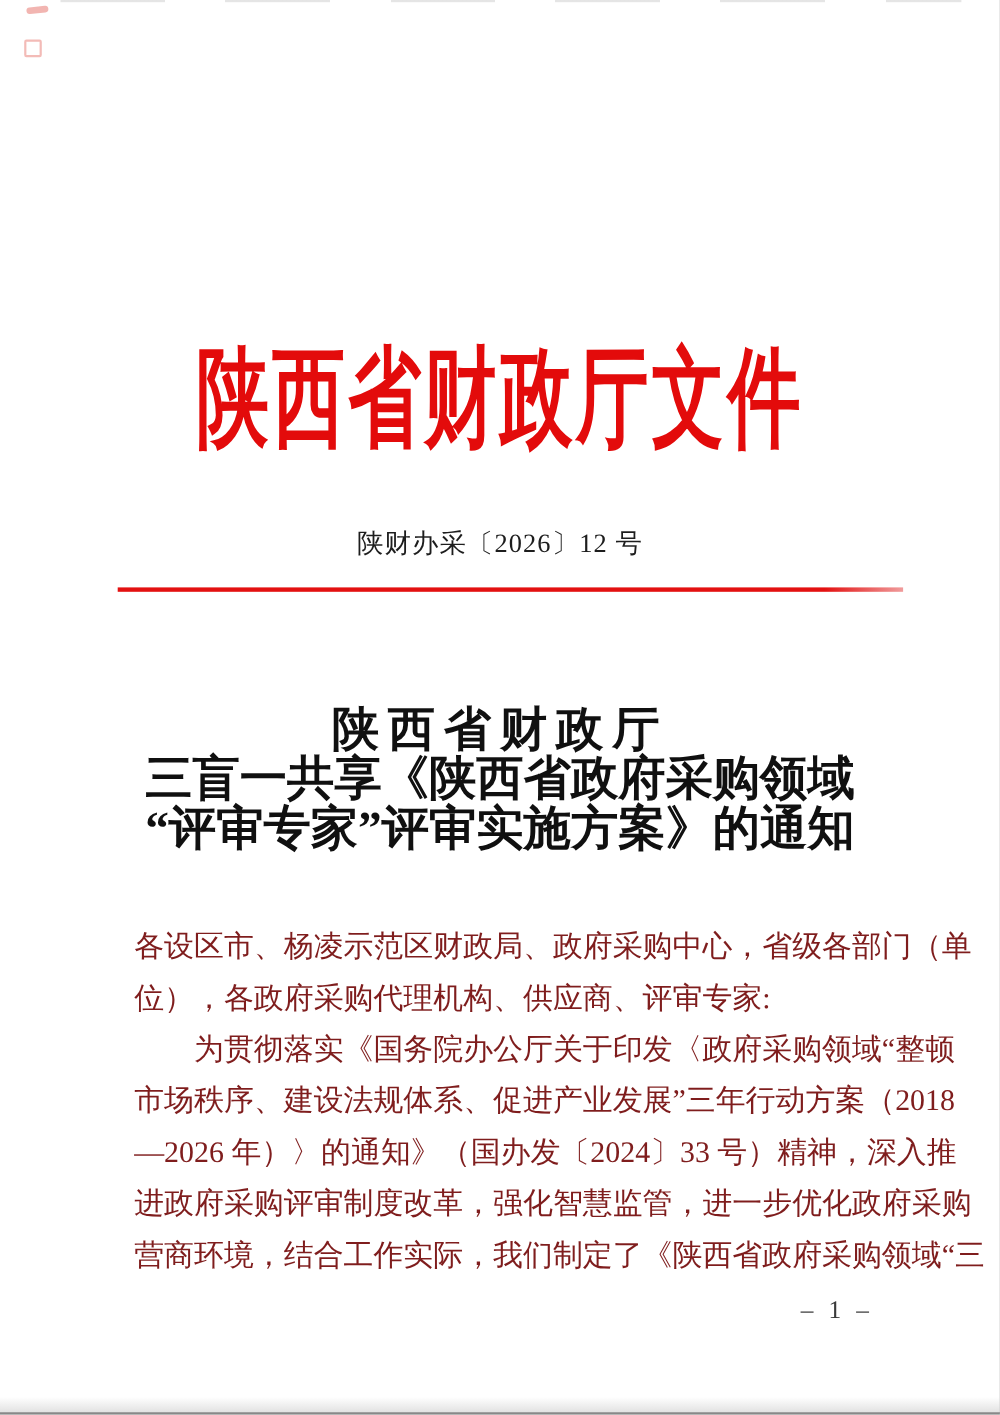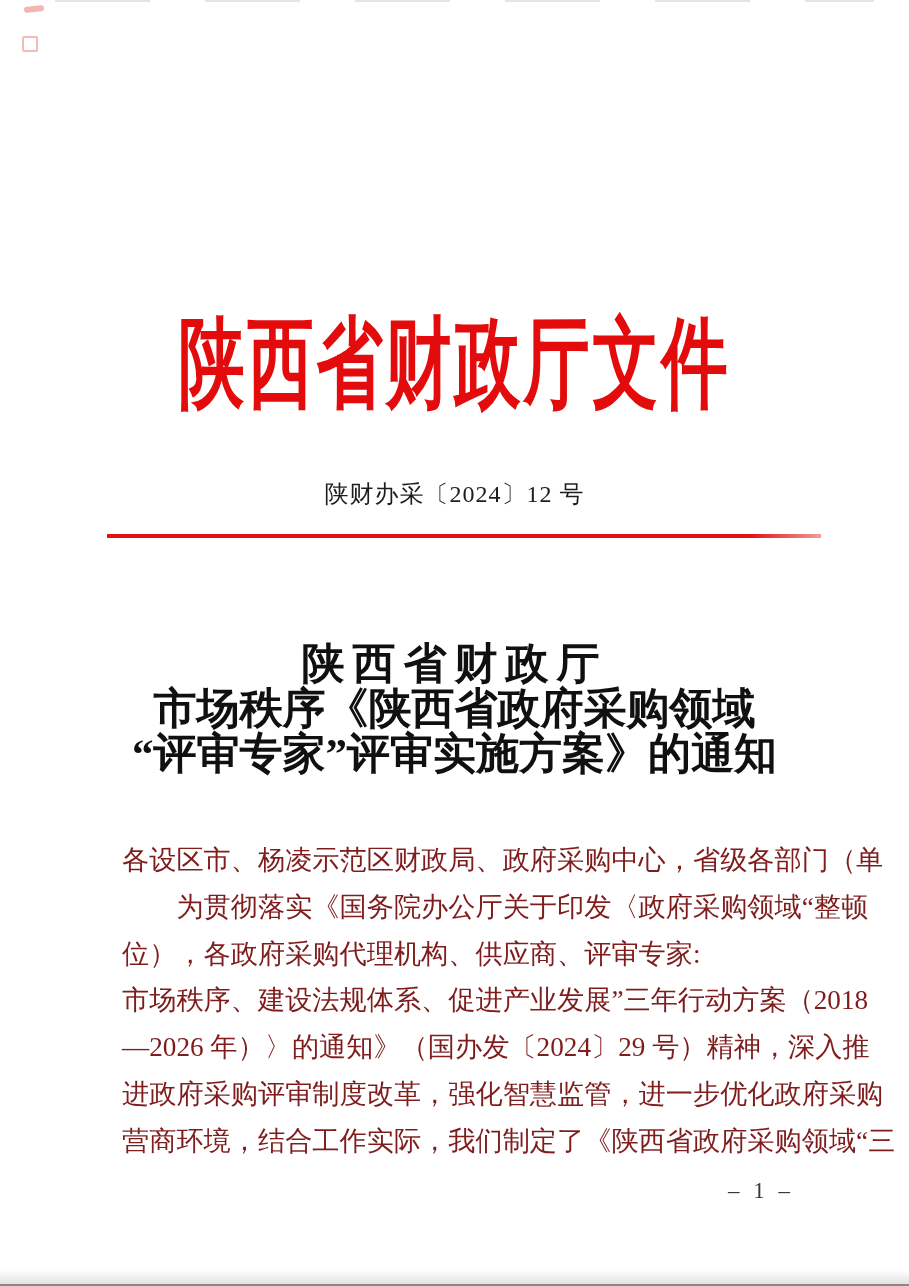--- a/index.html
+++ b/index.html
@@ -82,36 +82,36 @@
 <body>
 
 <div class="page">
 
   <div class="top-streak"></div>
   <div class="mark-a"></div>
   <div class="mark-b"></div>
 
   <div class="banner">陕西省财政厅文件</div>
 
-  <div class="doc-number">陕财办采〔2024〕12 号</div>
+  <div class="doc-number">陕财办采〔2026〕12 号</div>
 
   <div class="red-rule"></div>
 
   <div class="doc-title">
     <div class="t-line">陕西省财政厅</div>
-    <div class="t-line">市场秩序《陕西省政府采购领域</div>
+    <div class="t-line">三盲一共享《陕西省政府采购领域</div>
     <div class="t-line">“评审专家”评审实施方案》的通知</div>
   </div>
 
   <div class="body-text">
     <div class="b-line">各设区市、杨凌示范区财政局、政府采购中心，省级各部门（单</div>
+    <div class="b-line short">位），各政府采购代理机构、供应商、评审专家:</div>
     <div class="b-line indent">为贯彻落实《国务院办公厅关于印发〈政府采购领域“整顿</div>
-    <div class="b-line short">位），各政府采购代理机构、供应商、评审专家:</div>
     <div class="b-line">市场秩序、建设法规体系、促进产业发展”三年行动方案（2018</div>
-    <div class="b-line">—2026 年）〉的通知》（国办发〔2024〕29 号）精神，深入推</div>
+    <div class="b-line">—2026 年）〉的通知》（国办发〔2024〕33 号）精神，深入推</div>
     <div class="b-line">进政府采购评审制度改革，强化智慧监管，进一步优化政府采购</div>
     <div class="b-line">营商环境，结合工作实际，我们制定了《陕西省政府采购领域“三</div>
   </div>
 
   <div class="page-number">– 1 –</div>
 
   <div class="bottom-band"></div>
 </div>
 
 </body></html>

